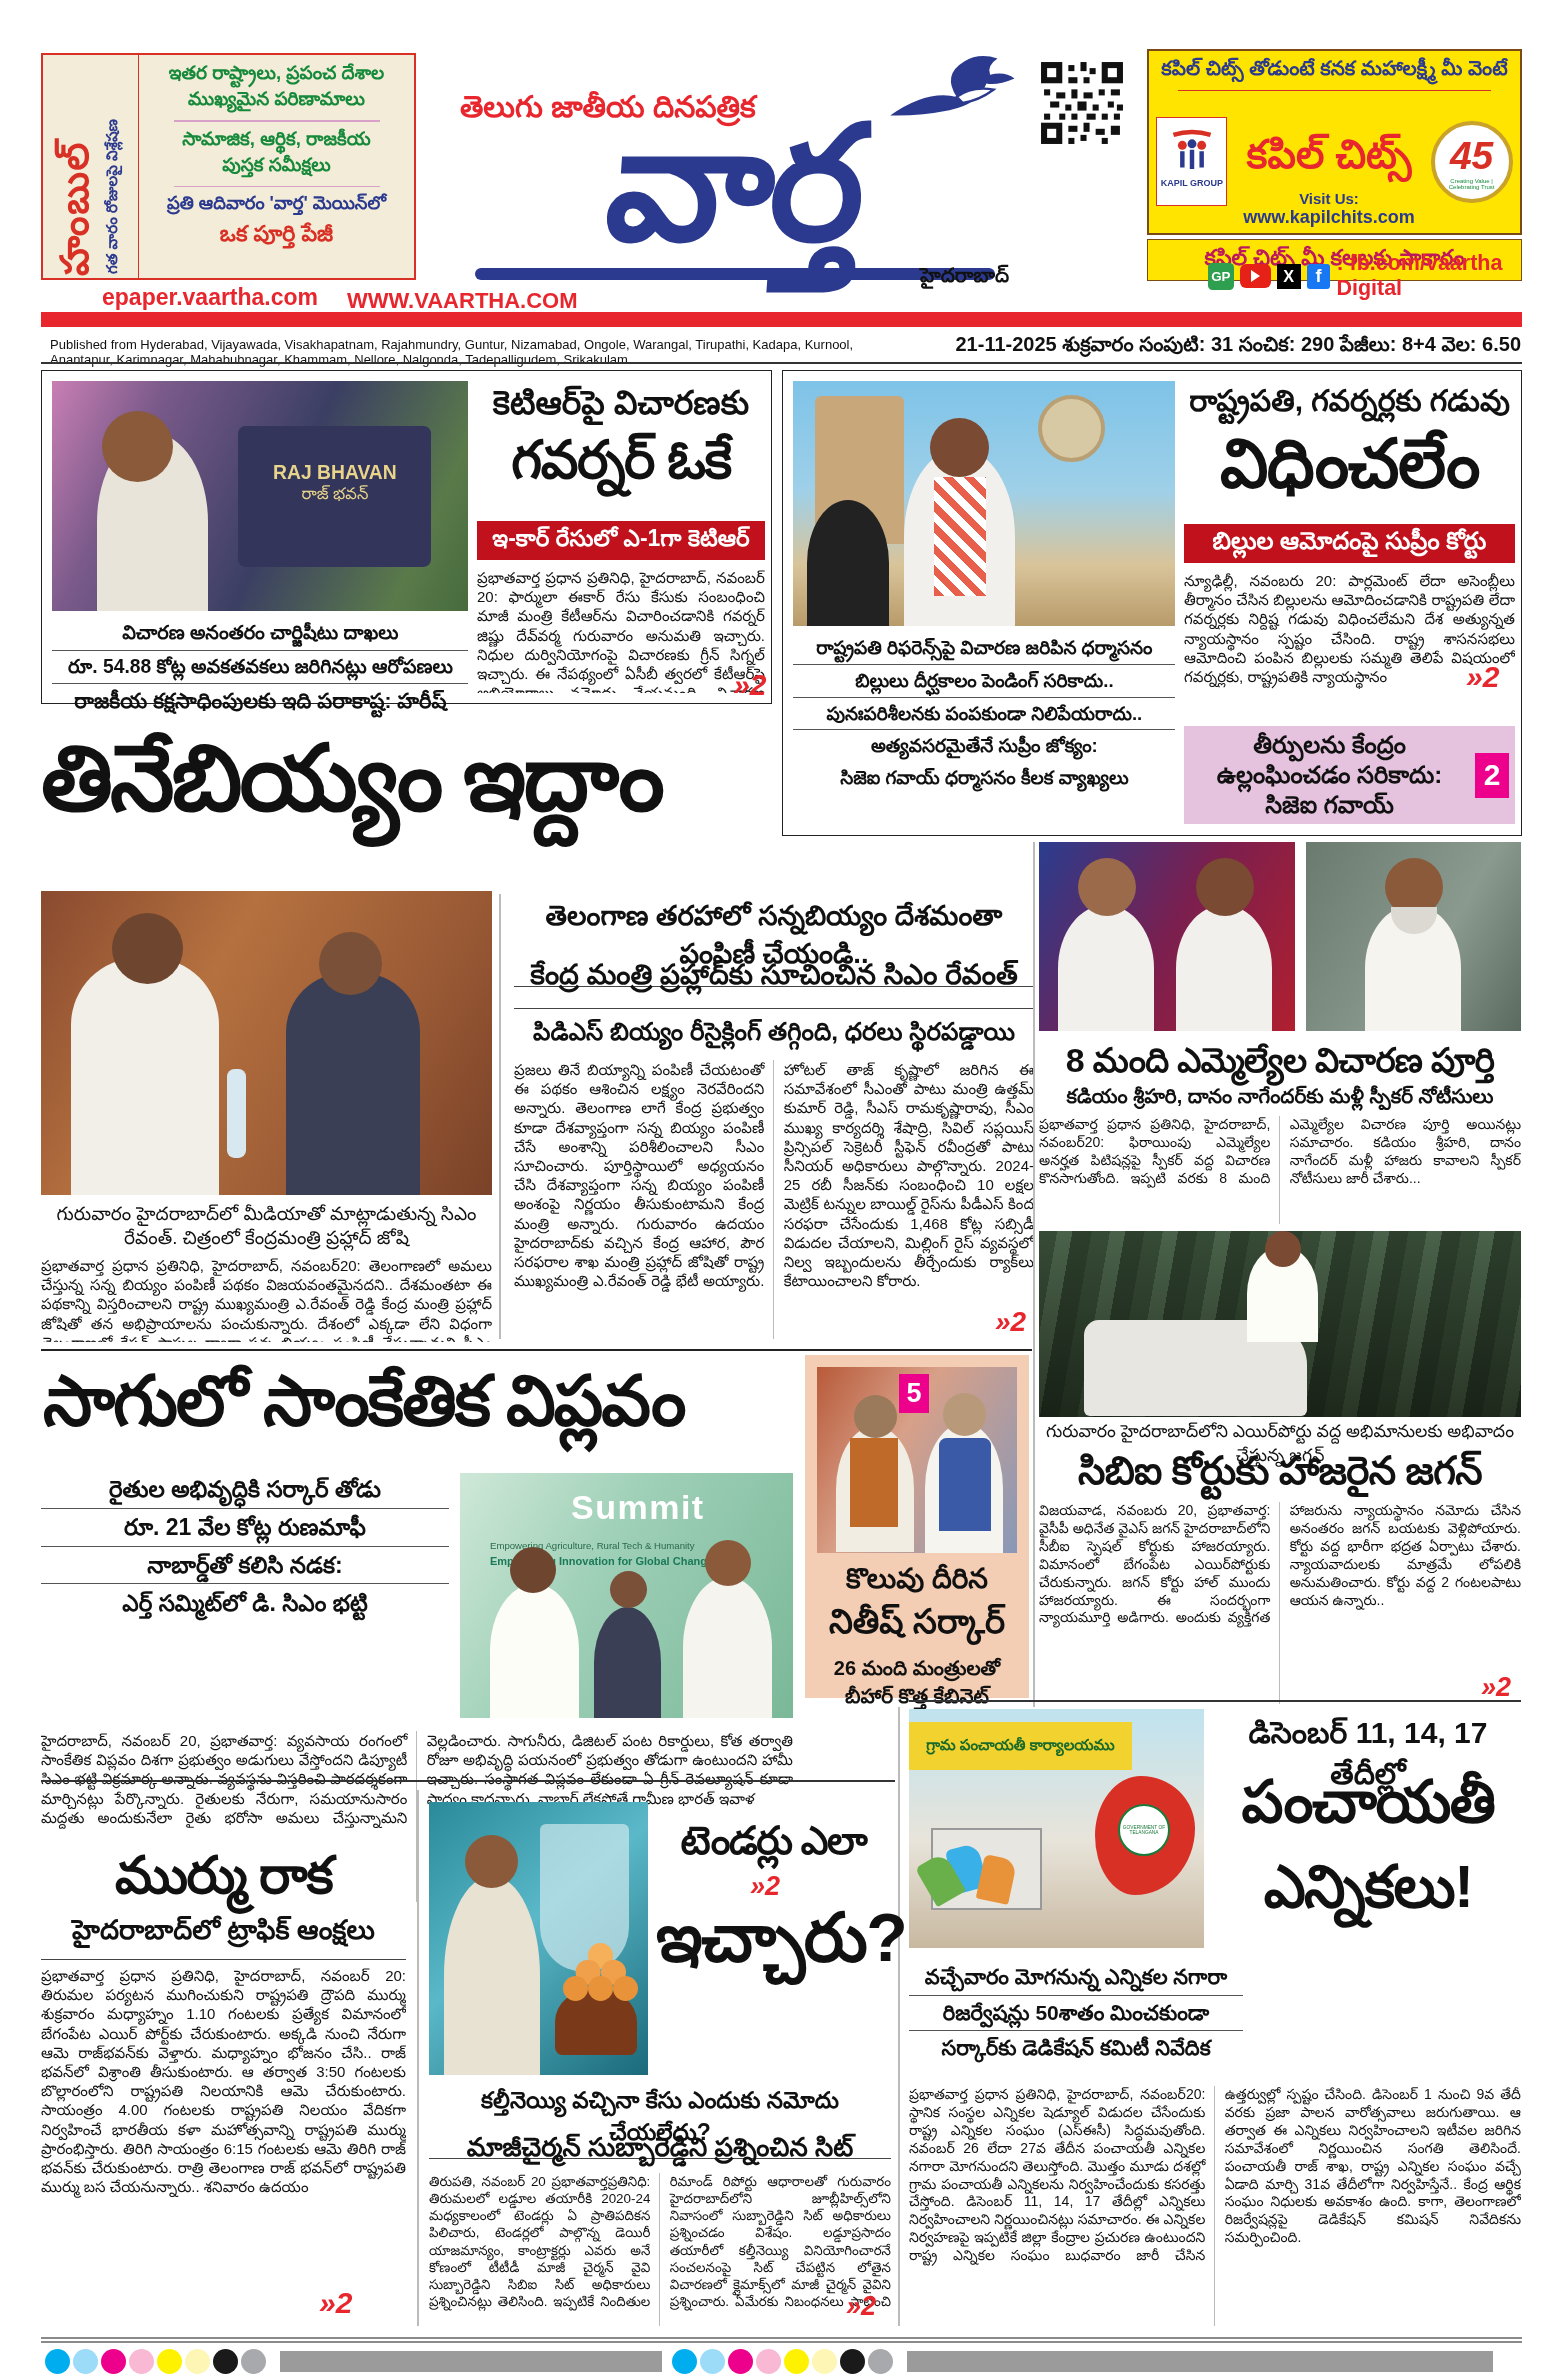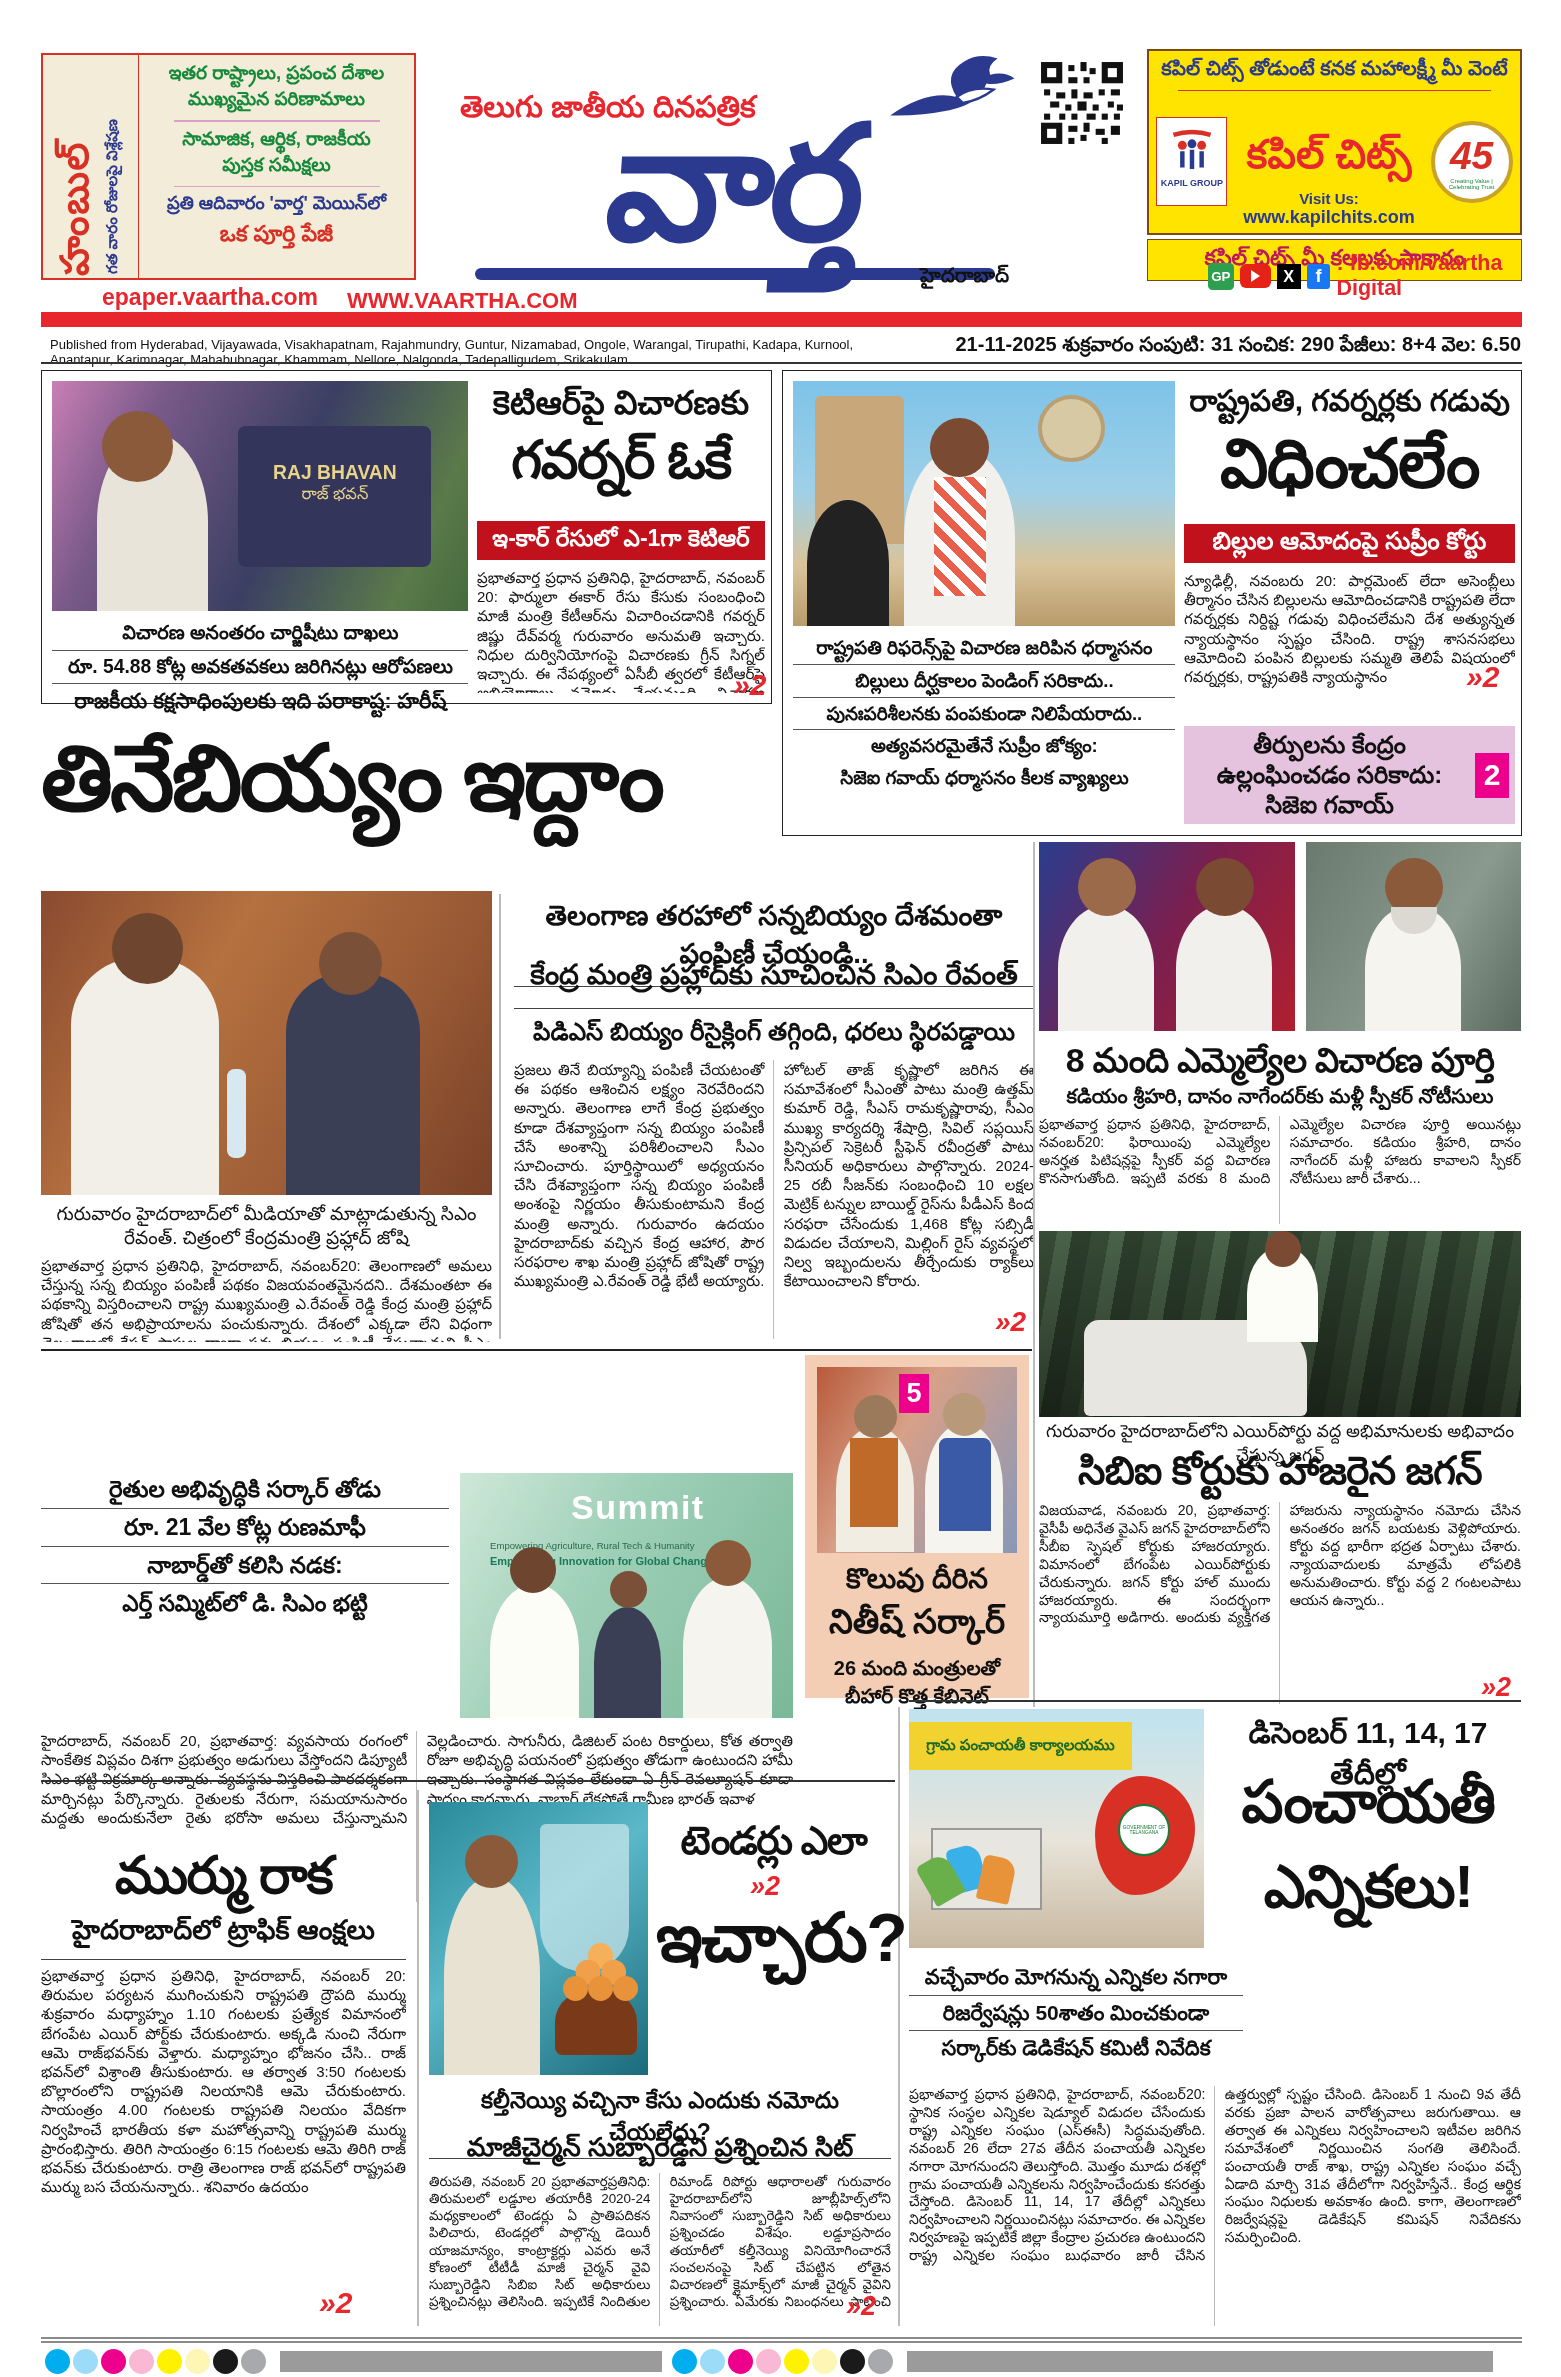--- a/index.html
+++ b/index.html
@@ -235,20 +235,21 @@
     <div style="position:absolute;left:45px;top:89px;width:223px;height:96px;background:#e8e6e0;border-radius:15px 45px 6px 6px;"></div>
     <div class="sil" style="left:208px;top:15px;width:71px;height:96px;background:#fdfdf8;"></div>
     <div style="position:absolute;left:226px;top:0px;width:36px;height:36px;border-radius:50%;background:#7a4a32;"></div>
   </div>
   <div class="abs ctr" style="left:1039px;top:1421px;width:482px;font-size:17.4px;">గురువారం హైదరాబాద్‌లోని ఎయిర్‌పోర్టు వద్ద అభిమానులకు అభివాదం చేస్తున్న జగన్</div>
   <div class="abs b ctr" style="left:1039px;top:1449px;width:482px;font-size:39px;letter-spacing:-0.7px;">సిబిఐ కోర్టుకు హాజరైన జగన్</div>
   <div class="abs body-t just cols2" style="left:1039px;top:1502px;width:482px;height:202px;font-size:14px;">విజయవాడ, నవంబరు 20, ప్రభాతవార్త: వైసీపీ అధినేత వైఎస్ జగన్ హైదరాబాద్‌లోని సీబీఐ స్పెషల్ కోర్టుకు హాజరయ్యారు. విమానంలో బేగంపేట ఎయిర్‌పోర్టుకు చేరుకున్నారు. జగన్ కోర్టు హాల్ ముందు హాజరయ్యారు. ఈ సందర్భంగా న్యాయమూర్తి అడిగారు. అందుకు వ్యక్తిగత హాజరును న్యాయస్థానం నమోదు చేసిన అనంతరం జగన్ బయటకు వెళ్లిపోయారు. కోర్టు వద్ద భారీగా భద్రత ఏర్పాటు చేశారు. న్యాయవాదులకు మాత్రమే లోపలికి అనుమతించారు. కోర్టు వద్ద 2 గంటలపాటు ఆయన ఉన్నారు..</div>
   <div class="abs more" style="left:1481px;top:1672px;font-size:27px;">»2</div>
 
   <div class="abs" style="left:41px;top:1349px;width:991px;height:2.2px;background:#222;"></div>
+  <div class="abs b" style="left:43px;top:1361px;width:750px;font-size:70px;letter-spacing:-2.2px;">సాగులో సాంకేతిక విప్లవం</div>
   <div class="abs bullets" style="left:41px;top:1471px;width:408px;">
     <div class="bi" style="font-size:23px;">రైతుల అభివృద్ధికి సర్కార్ తోడు</div>
     <div class="bi" style="font-size:23px;">రూ. 21 వేల కోట్ల రుణమాఫీ</div>
     <div class="bi" style="font-size:23px;">నాబార్డ్‌తో కలిసి నడక:</div>
     <div class="bi" style="font-size:23px;">ఎర్త్ సమ్మిట్‌లో డి. సిఎం భట్టి</div>
   </div>
   <div class="photo" style="left:460px;top:1473px;width:333px;height:245px;background:linear-gradient(120deg,#cfe8d8 0%,#9fd0b8 40%,#7ab898 100%);">
     <div class="b" style="position:absolute;left:111px;top:15px;font-size:34px;color:#fff;letter-spacing:1.5px;">Summit</div>
     <div style="position:absolute;left:30px;top:67px;font-size:9.6px;color:#2a6a4a;">Empowering Agriculture, Rural Tech &amp; Humanity</div>
     <div class="b" style="position:absolute;left:30px;top:82px;font-size:11px;color:#1a7a5a;">Empowering Innovation for Global Change</div>

